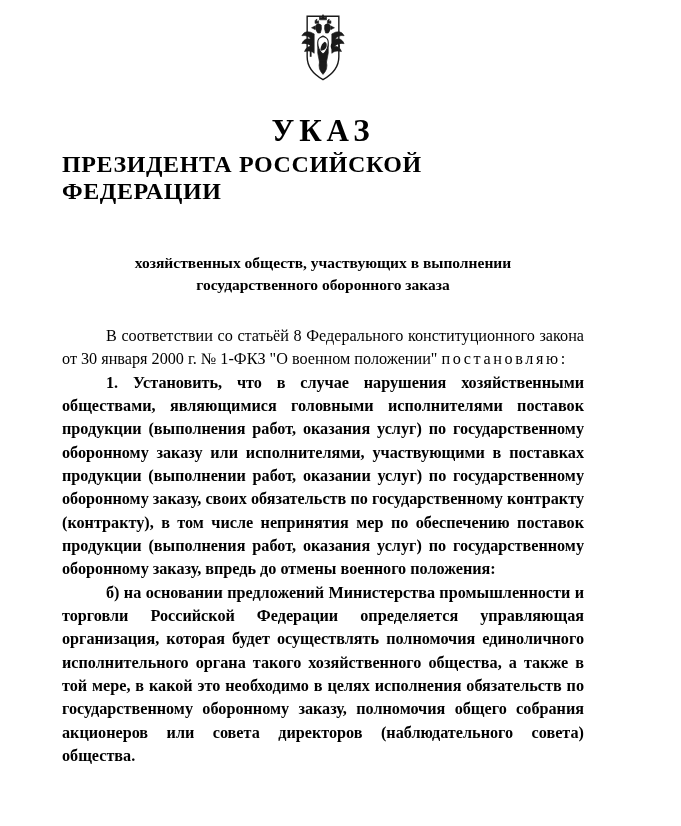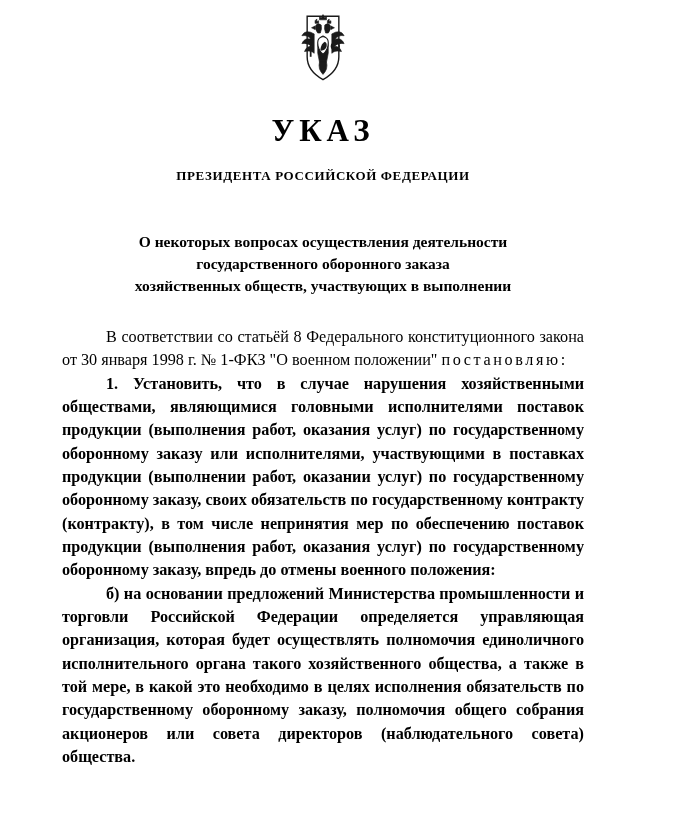--- a/index.html
+++ b/index.html
@@ -36,25 +36,25 @@
   }
   .doc-title {
     text-align: center;
     font-size: 31px;
     font-weight: bold;
     letter-spacing: 5px;
     margin-top: 17px;
     font-family: "Liberation Serif", serif;
   }
   .doc-subtitle {
-    text-align: center;
-    font-size: 13px;
+    text-align: left;
+    font-size: 24px;
     font-weight: bold;
     letter-spacing: 0.6px;
-    margin-top: 19px;
+    margin-top: 2px;
   }
   .doc-heading {
     text-align: center;
     font-size: 15.5px;
     font-weight: bold;
     line-height: 1.42;
     margin-top: 47px;
     padding: 0 12px;
   }
   .body-text {
@@ -116,24 +116,23 @@
         <path d="M44 44 Q44 38 50 37 Q56 38 56 44 Q56 52 50 57 Q44 52 44 44 Z" fill="#fff" stroke="#1a1a1a" stroke-width="1.2"></path>
         <path d="M47 52 Q48 45 52 43 Q55 44 54 49 Q52 53 48 53 Z" fill="#1a1a1a" stroke="none"></path>
       </g>
     </svg>
   </div>
 
   <div class="doc-title">УКАЗ</div>
   <div class="doc-subtitle">ПРЕЗИДЕНТА РОССИЙСКОЙ ФЕДЕРАЦИИ</div>
 
   <div class="doc-heading">
-    <div>О некоторых вопросах осуществления деятельности</div>
+    <div>хозяйственных обществ, участвующих в выполнении</div>
     <div>государственного оборонного заказа</div>
-    <div>хозяйственных обществ, участвующих в выполнении</div>
   </div>
 
   <div class="body-text">
-    <p class="para"><span>В соответствии со статьёй 8 Федерального конституционного закона от 30 января 1998 г. № 1-ФКЗ "О военном положении" </span><span class="spaced">постановляю:</span></p>
+    <p class="para"><span>В соответствии со статьёй 8 Федерального конституционного закона от 30 января 2000 г. № 1-ФКЗ "О военном положении" </span><span class="spaced">постановляю:</span></p>
     <p class="para">1. Установить, что в случае нарушения хозяйственными обществами, являющимися головными исполнителями поставок продукции (выполнения работ, оказания услуг) по государственному оборонному заказу или исполнителями, участвующими в поставках продукции (выполнении работ, оказании услуг) по государственному оборонному заказу, своих обязательств по государственному контракту (контракту), в том числе непринятия мер по обеспечению поставок продукции (выполнения работ, оказания услуг) по государственному оборонному заказу, впредь до отмены военного положения:</p>
     <p class="para">б) на основании предложений Министерства промышленности и торговли Российской Федерации определяется управляющая организация, которая будет осуществлять полномочия единоличного исполнительного органа такого хозяйственного общества, а также в той мере, в какой это необходимо в целях исполнения обязательств по государственному оборонному заказу, полномочия общего собрания акционеров или совета директоров (наблюдательного совета) общества.</p>
   </div>
 
 </div>
 
 </body></html>

